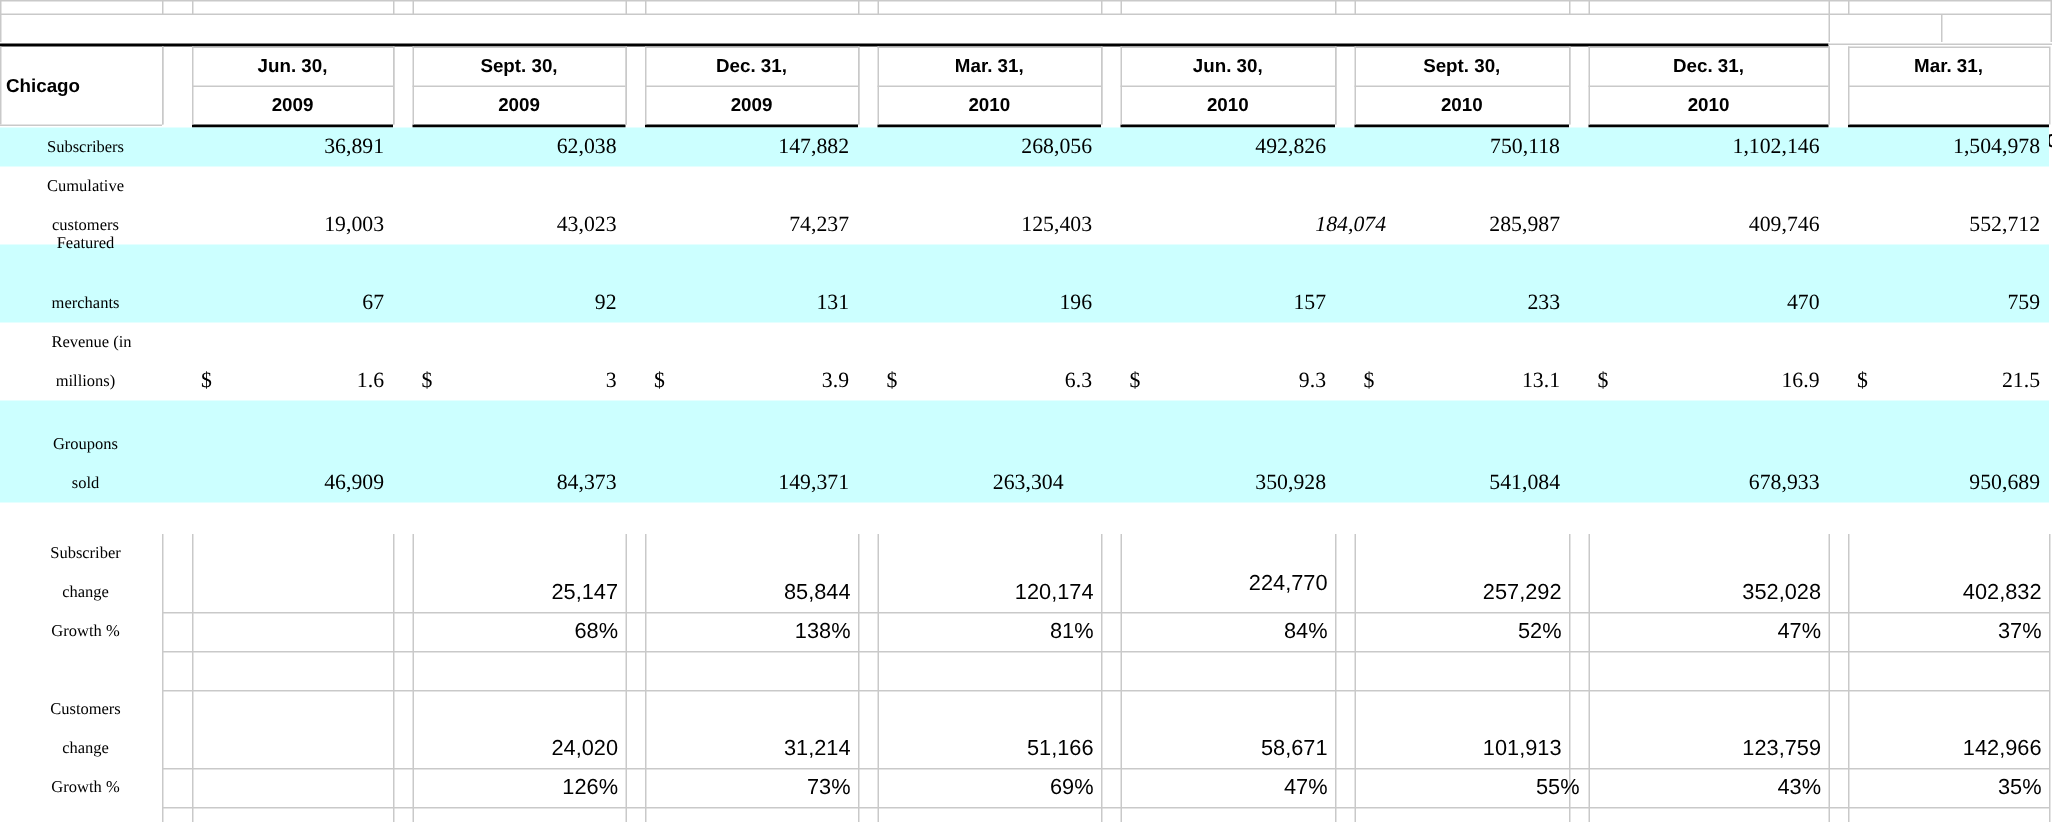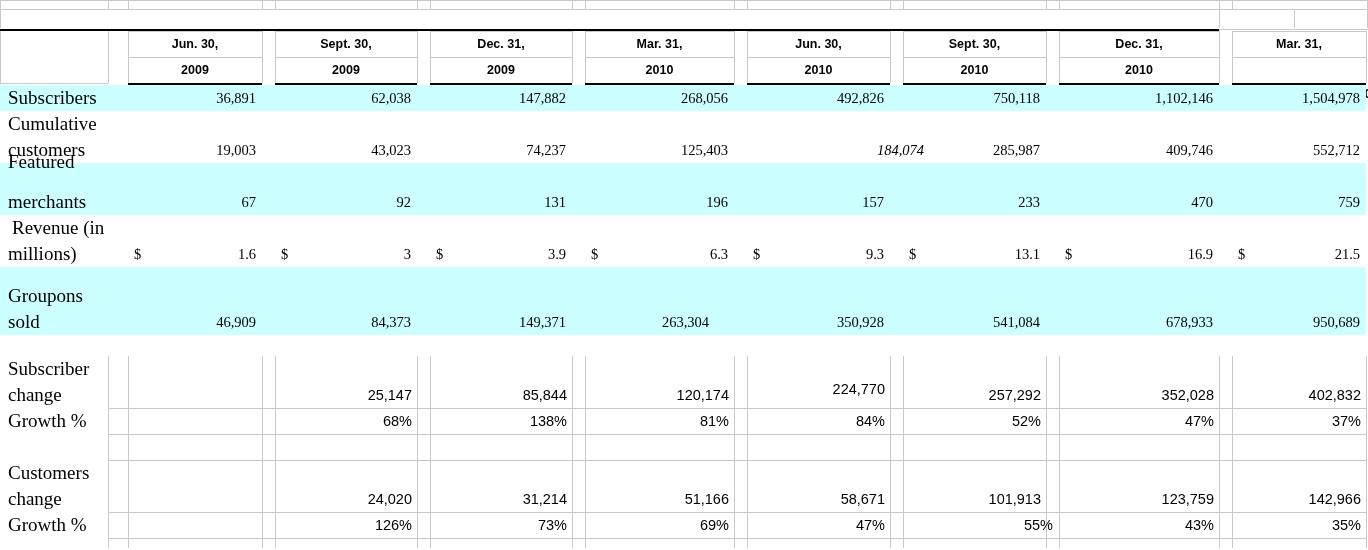--- a/index.html
+++ b/index.html
@@ -3,21 +3,21 @@
 <meta charset="utf-8">
 <style>
   html,body{margin:0;padding:0;background:#ffffff;}
   body{width:1368px;height:550px;overflow:hidden;font-family:"Liberation Serif",serif;}
   #sheet{position:relative;width:1368px;height:550px;background:#fff;}
 
   
   .abs{position:absolute;box-sizing:border-box;}
   .num{font-family:"Liberation Serif",serif;font-size:14.5px;color:#000;text-align:right;}
   .numsans{font-family:"Liberation Sans",sans-serif;font-size:14.5px;color:#000;text-align:right;}
-  .lbl{font-family:"Liberation Serif",serif;font-size:19px;color:#000;text-align:left;white-space:nowrap;}
+  .lbl{font-family:"Liberation Serif",serif;font-size:11px;color:#000;text-align:center;white-space:nowrap;}
   .hdr{font-family:"Liberation Sans",sans-serif;font-weight:bold;font-size:12.5px;color:#000;text-align:center;white-space:nowrap;}
   .cur{font-family:"Liberation Serif",serif;font-size:14.5px;color:#000;text-align:left;}
 
   
   .hline{position:absolute;background:#c9c9c9;height:1px;}
   .vline{position:absolute;background:#c9c9c9;width:1px;}
   .thick{background:#000;height:2px;}
   .band{position:absolute;background:#ccffff;}
 
   .r-center{text-align:center;}
@@ -119,20 +119,21 @@
       <div class="abs hdr r-center" style="left: 1232px; top: 31px; width: 134px; height: 26px; line-height: 26px;">Mar. 31,</div>
       <div class="abs hdr r-center" style="left: 1304px; top: 57px; width: 134px; height: 26px; line-height: 26px; margin-top: 24px;">2011</div>
       <div class="hline" style="left: 1232px; top: 57px; width: 134px;"></div>
       <div class="hline" style="left: 1232px; top: 31px; width: 134px;"></div>
       <div class="thick" style="position: absolute; left: 1232px; top: 83px; width: 134px;"></div>
       <div class="vline" style="left: 1232px; top: 31px; height: 52px;"></div>
       <div class="vline" style="left: 1366px; top: 31px; height: 52px;"></div>
       <div class="vline" style="left: 1219px; top: 31px; height: 52px;"></div>
     </div>
 
+  <div class="abs hdr" style="left:4px;top:31px;width:104px;height:52px;line-height:52px;text-align:left;">Chicago</div>
   <div class="vline" style="left:0;top:31px;height:52px;"></div>
   <div class="vline" style="left:108px;top:31px;height:52px;"></div>
   <div class="hline" style="left:0;top:83px;width:108px;"></div>
 
   <div id="metrics-block">
       <div class="band" style="left: 0px; top: 85px; width: 1366px; height: 26px;"></div>
       <div class="abs lbl" style="left: 8px; top: 85px; width: 98px; height: 26px; line-height: 26px;">Subscribers</div>
       <div class="abs num" style="left: 128px; top: 85px; width: 128px; height: 26px; line-height: 26px;">36,891</div>
       <div class="abs num" style="left: 275px; top: 85px; width: 136px; height: 26px; line-height: 26px;">62,038</div>
       <div class="abs num" style="left: 430px; top: 85px; width: 136px; height: 26px; line-height: 26px;">147,882</div>

